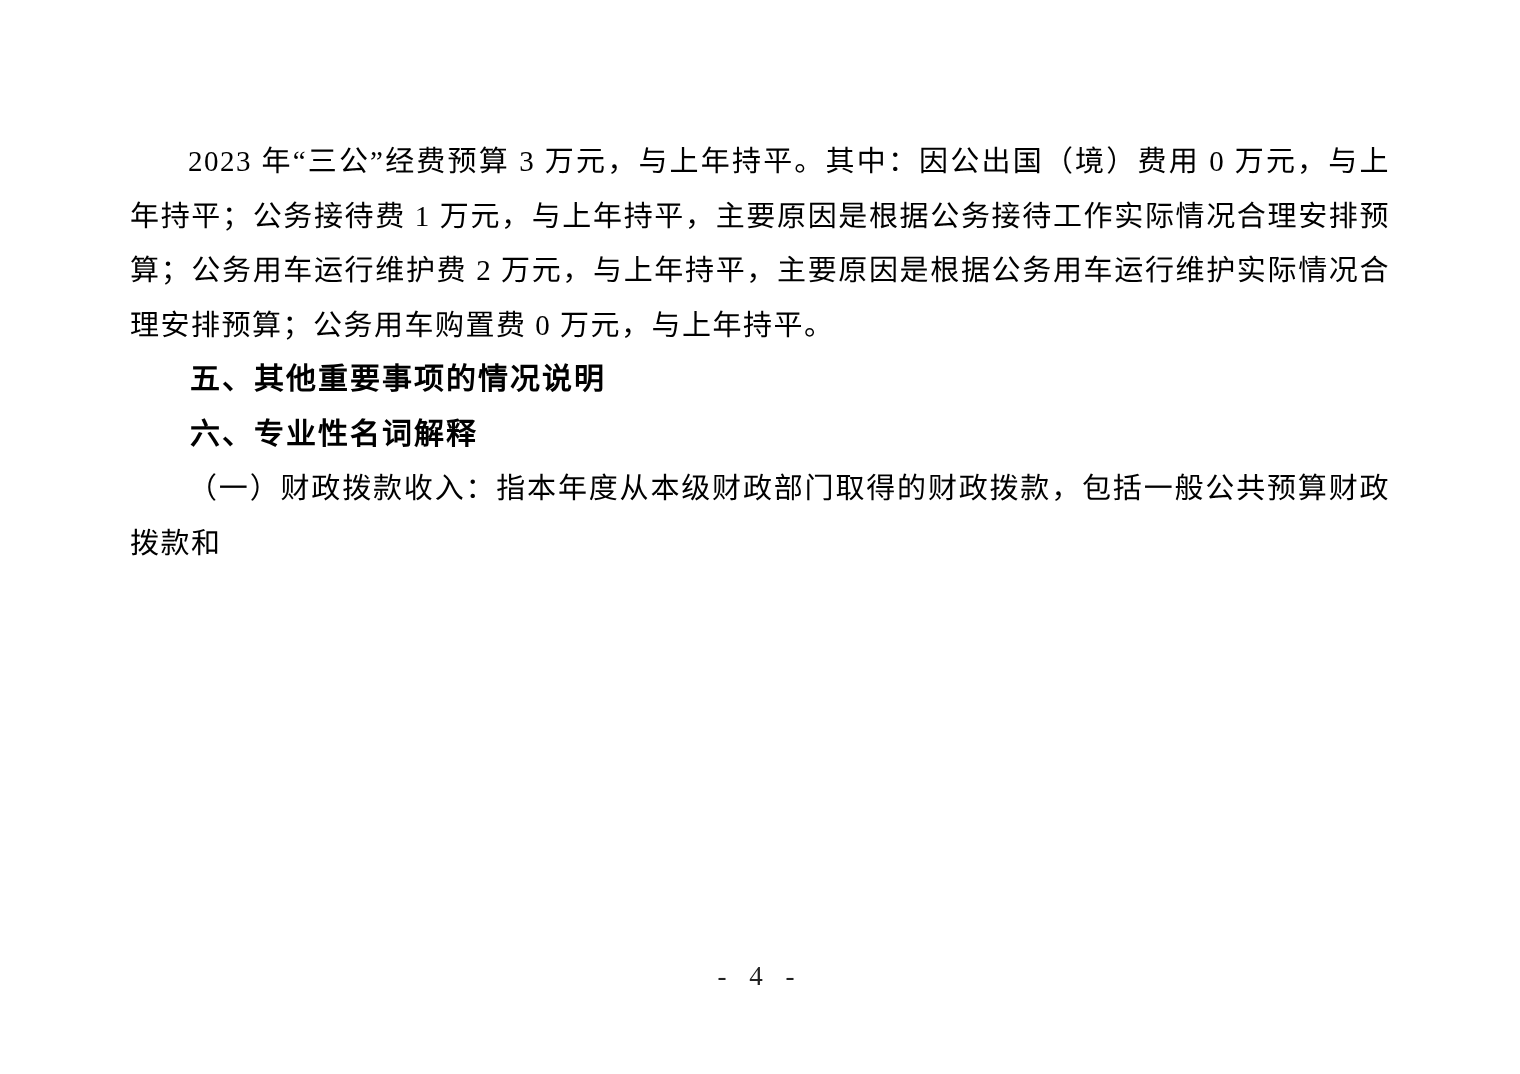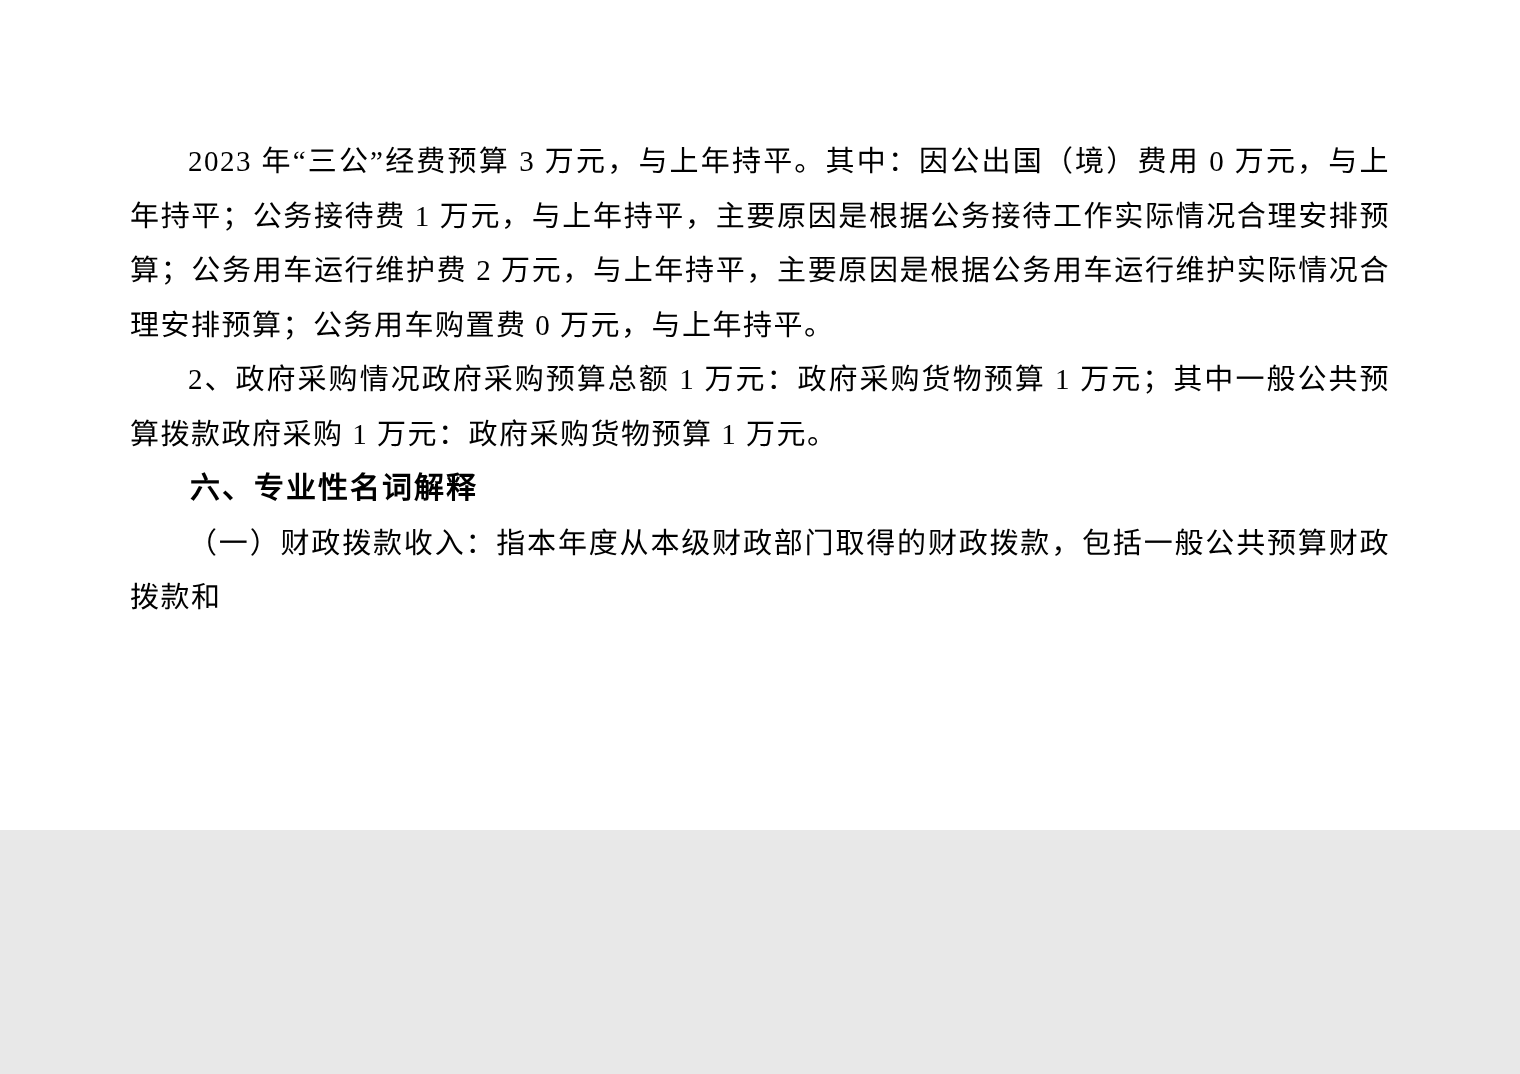--- a/index.html
+++ b/index.html
@@ -3,21 +3,21 @@
 <meta charset="utf-8">
 <style>
   html, body {
     margin: 0;
     padding: 0;
     background: #e8e8e8;
   }
   .page {
     position: relative;
     width: 1520px;
-    height: 830px;
+    height: 1074px;
     margin: 0 auto;
     background: #ffffff;
     color: #000000;
     overflow: hidden;
   }
   .content {
     position: absolute;
     top: 134px;
     left: 130px;
     width: 1260px;
@@ -55,23 +55,23 @@
   }
 </style>
 </head>
 <body>
 
 <div class="page">
   <div class="content">
 
     <p class="body-para">2023 年“三公”经费预算 3 万元，与上年持平。其中：因公出国（境）费用 0 万元，与上年持平；公务接待费 1 万元，与上年持平，主要原因是根据公务接待工作实际情况合理安排预算；公务用车运行维护费 2 万元，与上年持平，主要原因是根据公务用车运行维护实际情况合理安排预算；公务用车购置费 0 万元，与上年持平。</p>
 
+    <h2 class="section-heading">五、其他重要事项的情况说明</h2>
 
 
-    <p class="body-para">2、政府采购情况政府采购预算总额 1 万元：政府采购货物预算 1 万元；其中一般公共预算拨款政府采购 1 万元：政府采购货物预算 1 万元。</p>
 
 
 
     <h2 class="section-heading">六、专业性名词解释</h2>
 
     <p class="body-para">（一）财政拨款收入：指本年度从本级财政部门取得的财政拨款，包括一般公共预算财政拨款和</p>
 
   </div>
 
   <div class="page-footer">

